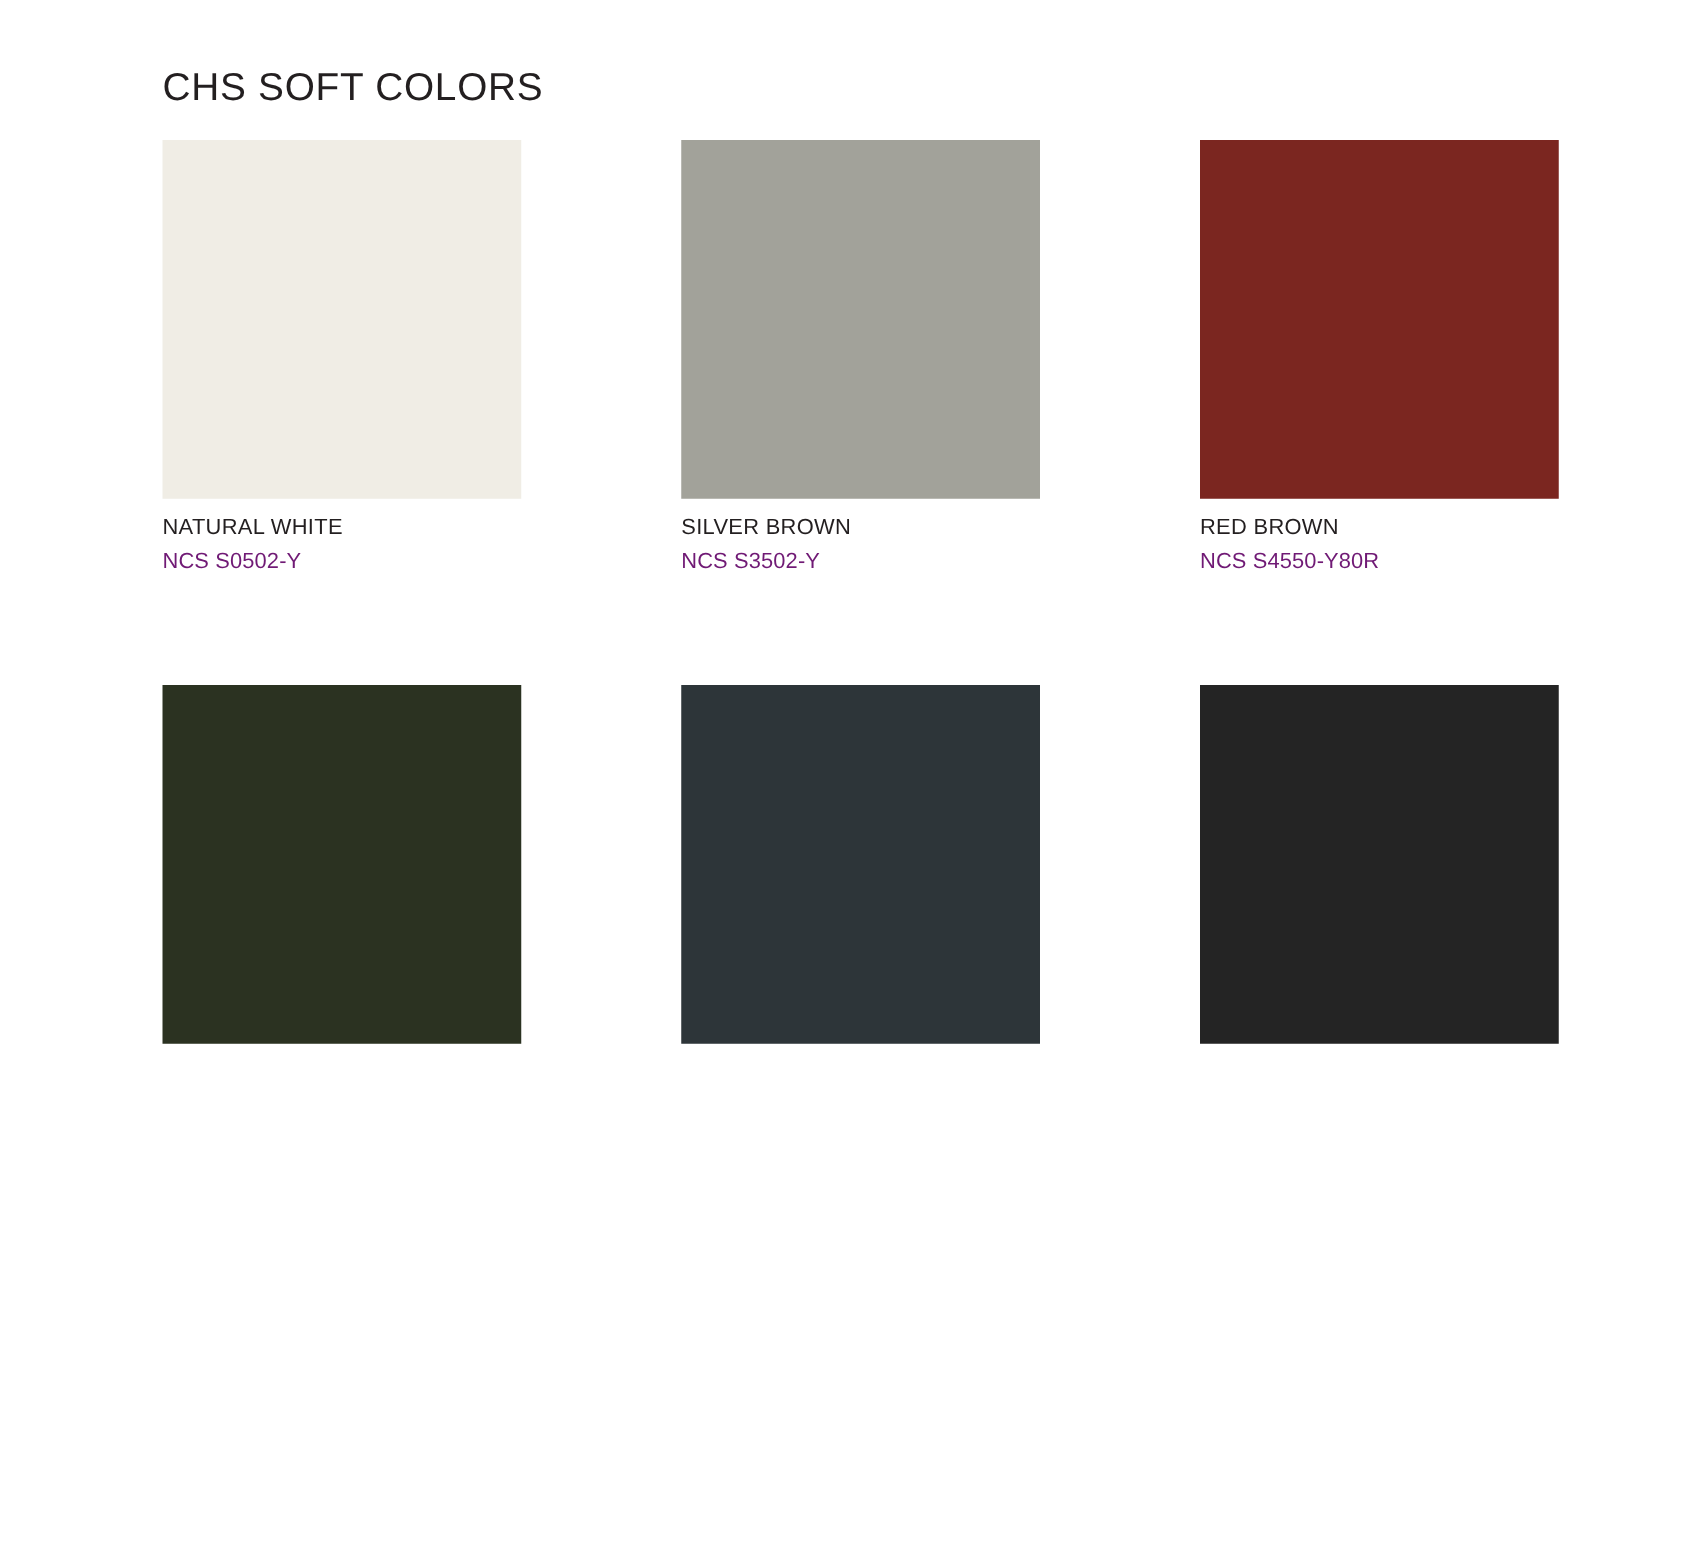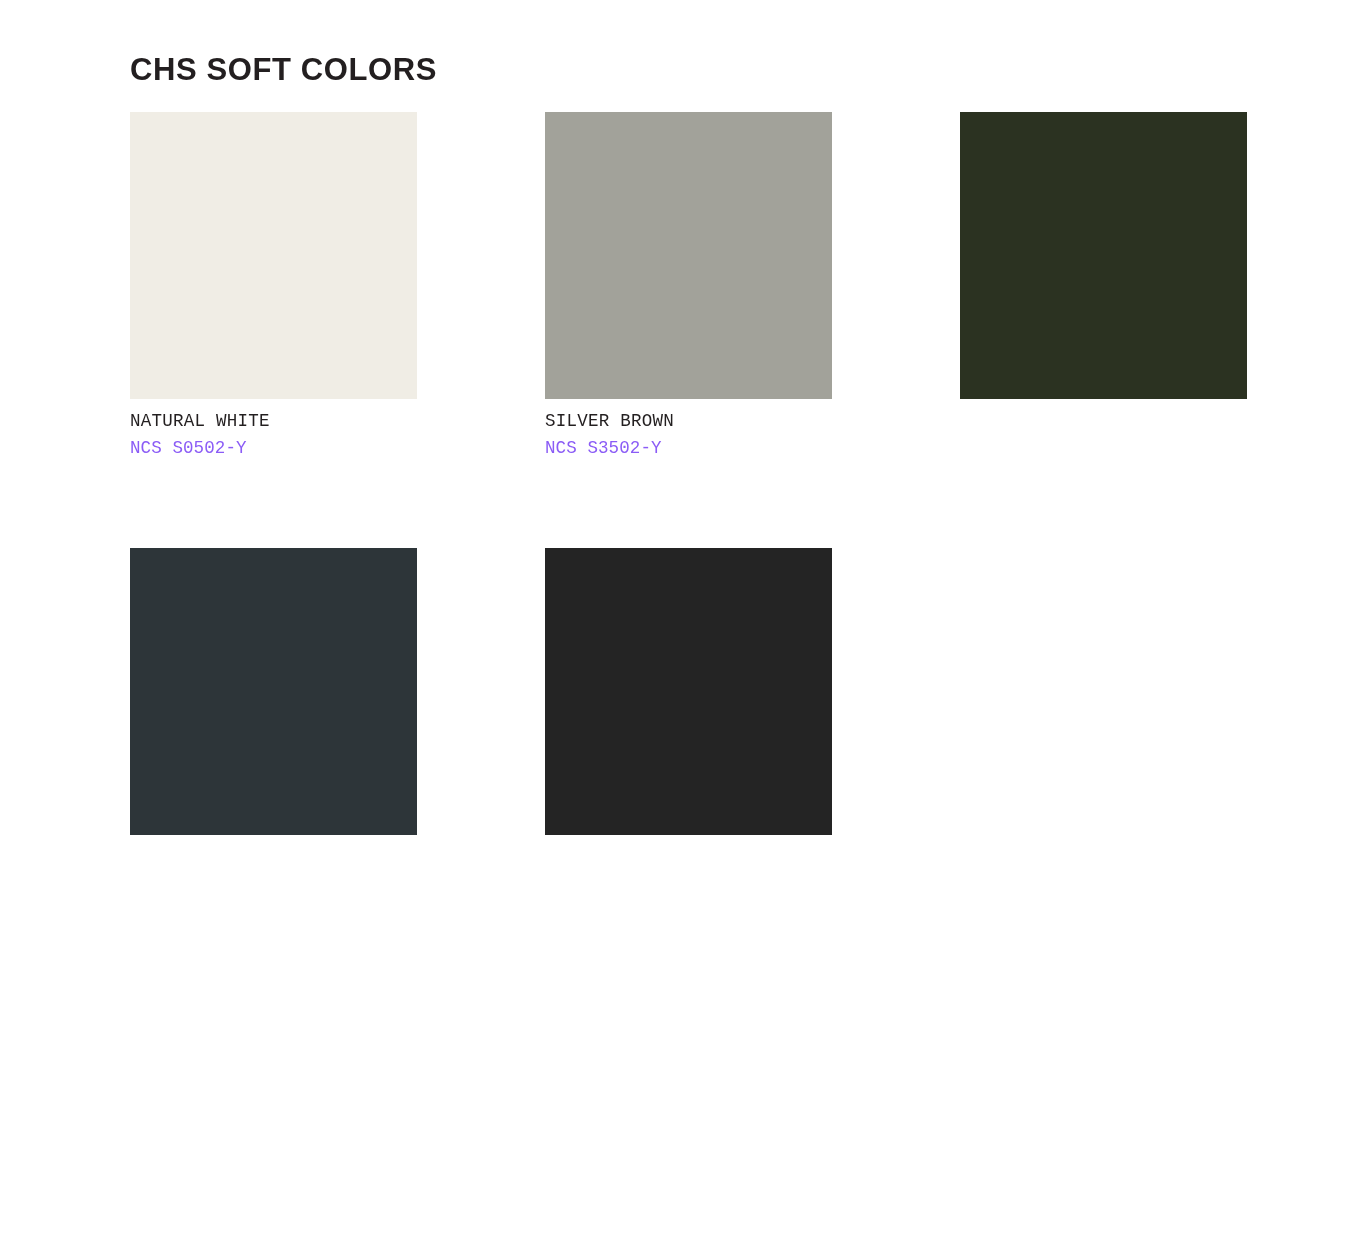--- a/index.html
+++ b/index.html
@@ -18,59 +18,58 @@
     position: relative;
     width: 1355px;
     height: 1240px;
     background: #ffffff;
   }
   .page-title {
     position: absolute;
     left: 130px;
     top: 32px;
     font-size: 31px;
-    font-weight: 700;
+    font-weight: 400;
     letter-spacing: 0.6px;
     color: #231f20;
     line-height: 1.1;
     white-space: nowrap;
   }
   .swatch-grid {
     position: absolute;
     left: 130px;
     top: 112px;
     width: 1119px;
     display: grid;
     grid-template-columns: 287px 287px 287px;
     column-gap: 128px;
     row-gap: 88px;
   }
   .swatch-cell {
     width: 287px;
-    font-family: Liberation Mono, monospace;
   }
   .swatch-chip {
     width: 287px;
     height: 287px;
     display: block;
   }
   .swatch-name {
     margin-top: 11px;
     font-size: 17.5px;
     letter-spacing: 0.25px;
     line-height: 1.32;
     color: #231f20;
     white-space: nowrap;
   }
   .swatch-code {
     margin-top: 4px;
     font-size: 17.5px;
     letter-spacing: 0.1px;
     line-height: 1.32;
-    color: #8b5cf6;
+    color: #701a75;
     white-space: nowrap;
   }
 </style>
 </head>
 <body>
 
 <div class="page">
 
   <h1 class="page-title">CHS SOFT COLORS</h1>
 
@@ -82,20 +81,25 @@
       <div class="swatch-code">NCS S0502-Y</div>
     </div>
 
 
     <div class="swatch-cell">
       <div class="swatch-chip" style="background-color: rgb(162, 162, 154);"></div>
       <div class="swatch-name">SILVER BROWN</div>
       <div class="swatch-code">NCS S3502-Y</div>
     </div>
 
+    <div class="swatch-cell">
+      <div class="swatch-chip" style="background-color: rgb(123, 38, 32);"></div>
+      <div class="swatch-name">RED BROWN</div>
+      <div class="swatch-code">NCS S4550-Y80R</div>
+    </div>
 
 
 
     <div class="swatch-cell">
       <div class="swatch-chip" style="background-color: rgb(43, 50, 33);"></div>
 
     </div>
 
     <div class="swatch-cell">
       <div class="swatch-chip" style="background-color: rgb(45, 53, 57);"></div>

